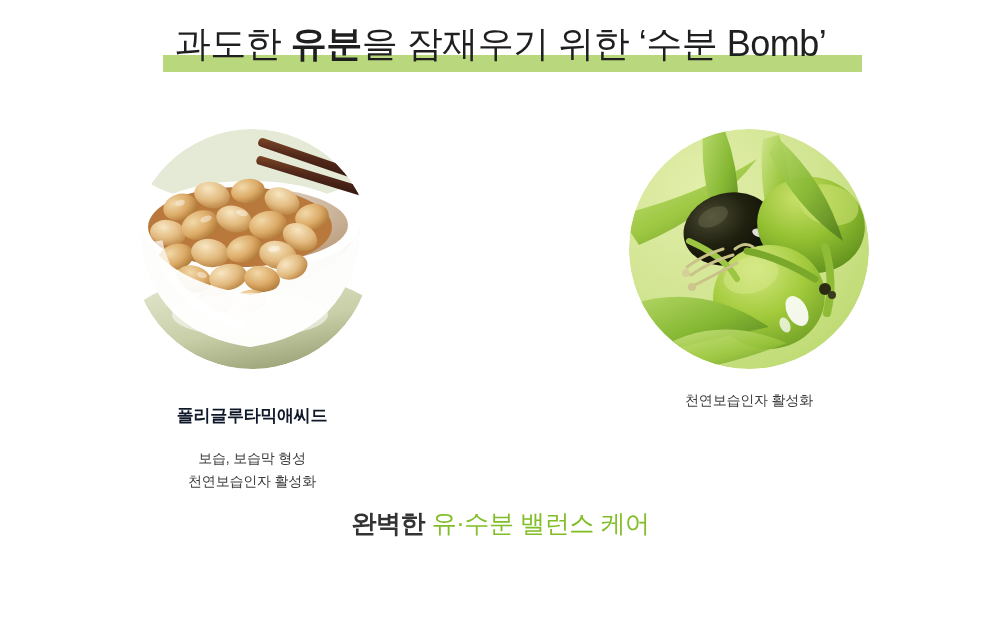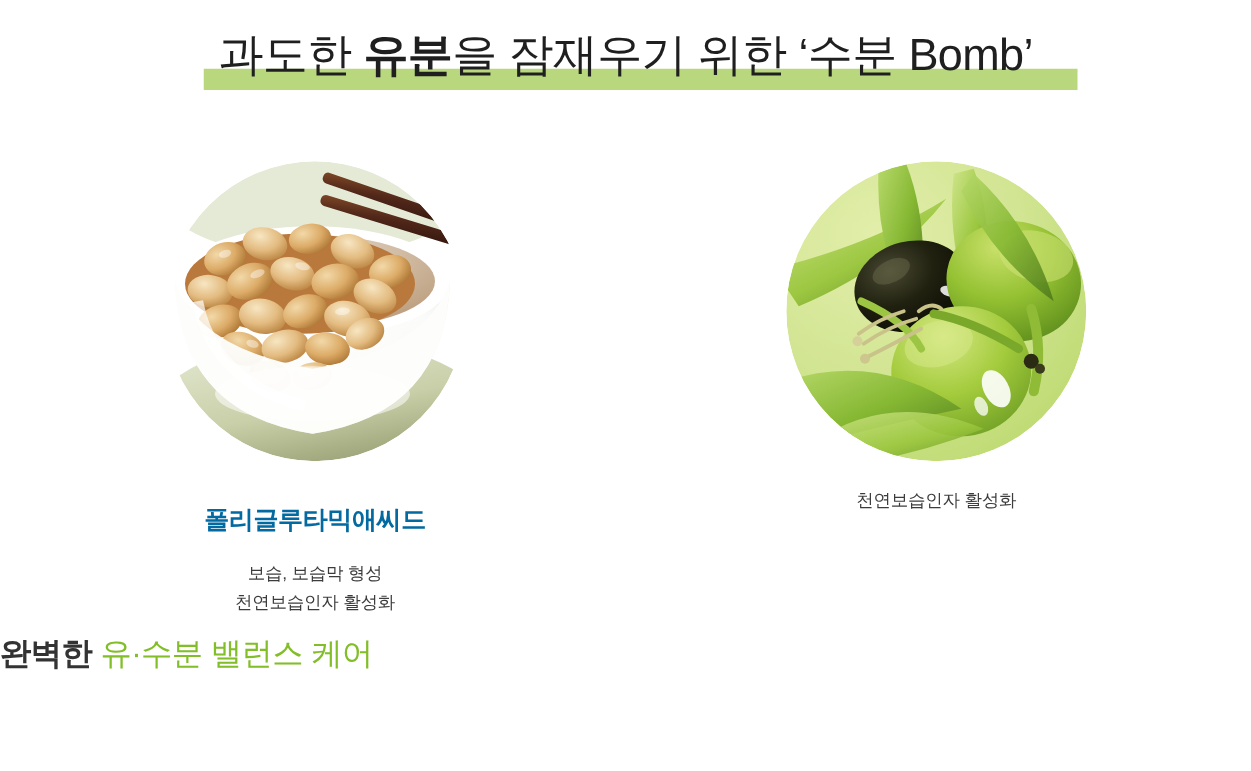--- a/index.html
+++ b/index.html
@@ -73,42 +73,42 @@
     margin: 0 auto;
     border-radius: 50%;
     overflow: hidden;
     position: relative;
     background: #ffffff;
   }
   .photo svg { display: block; }
 
   .ingredient-name {
     margin-top: 36px;
-    font-size: 20px;
+    font-size: 17px;
     font-weight: 700;
-    color: #0369a1;
+    color: #0f172a;
     letter-spacing: -0.3px;
     line-height: 22px;
   }
   .ingredient-desc {
     margin-top: 20px;
     font-size: 14px;
     font-weight: 400;
     color: #3c3c3c;
     letter-spacing: -0.2px;
     line-height: 23px;
   }
 
   
   .tagline {
     position: absolute;
     left: 0;
     top: 506px;
     width: 1001px;
-    text-align: left;
+    text-align: center;
     font-size: 25px;
     line-height: 34px;
     letter-spacing: -0.4px;
     white-space: nowrap;
   }
   .tagline .lead {
     font-weight: 700;
     color: #333333;
   }
   .tagline .accent {

